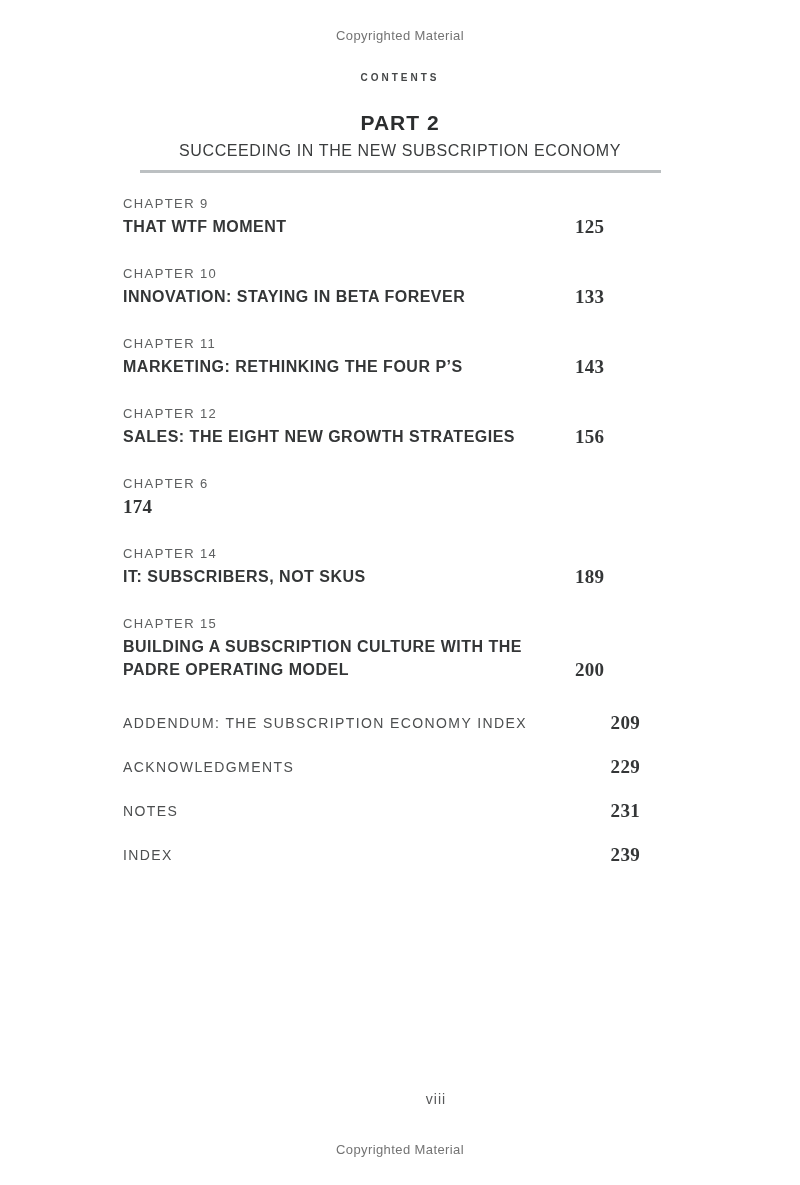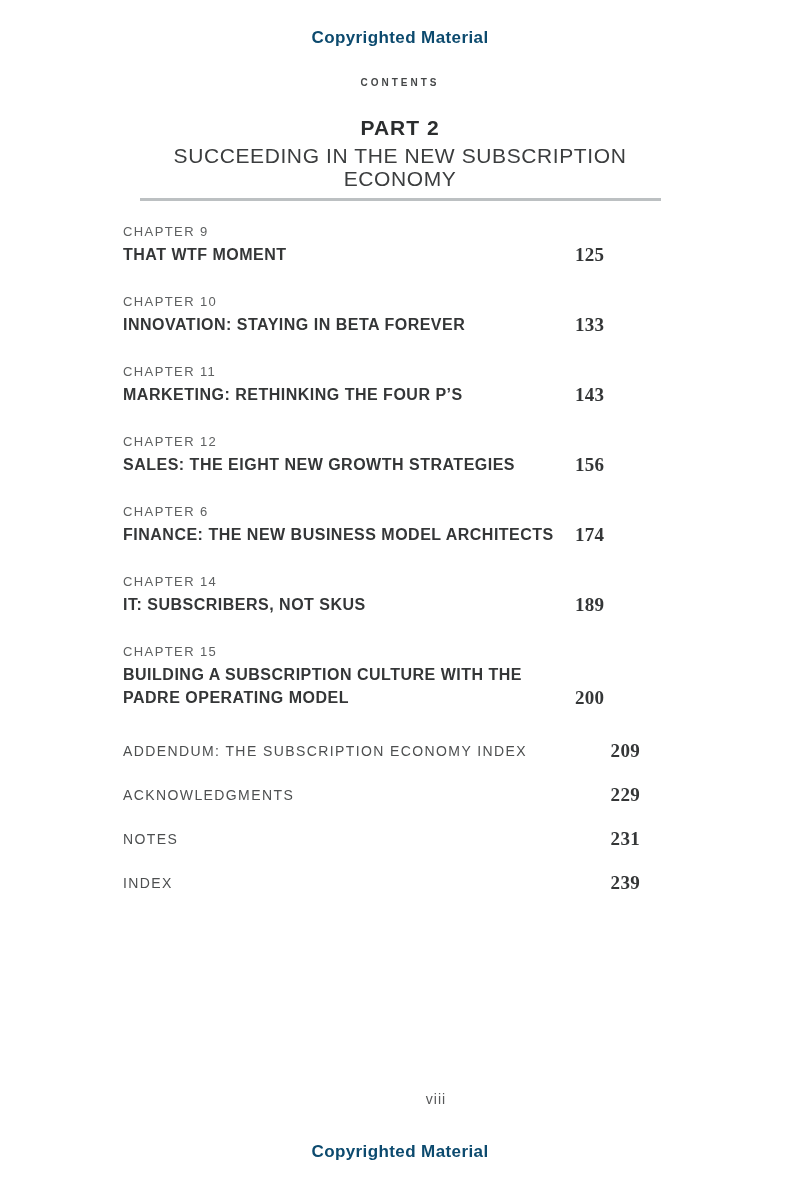--- a/index.html
+++ b/index.html
@@ -12,24 +12,24 @@
     -webkit-font-smoothing: antialiased;
     overflow: hidden;
   }
   .page {
     position: relative;
     width: 800px;
     height: 1185px;
   }
   .copyright {
     text-align: center;
-    font-size: 17px;
-    font-weight: 700;
+    font-size: 13px;
+    font-weight: 400;
     letter-spacing: 0.4px;
-    color: #0c4a6e;
+    color: #737373;
   }
   .copyright.top { padding-top: 28px; }
   .contents-heading {
     margin-top: 29px;
     text-align: center;
     font-size: 10px;
     font-weight: 700;
     letter-spacing: 3px;
     color: #454748;
   }
@@ -38,21 +38,21 @@
     text-align: center;
     font-size: 21px;
     font-weight: 700;
     letter-spacing: 1px;
     color: #2b2d2e;
   }
   .part-title {
     margin: 4px auto 0 auto;
     max-width: 500px;
     text-align: center;
-    font-size: 21px;
+    font-size: 16px;
     font-weight: 400;
     letter-spacing: 0.6px;
     line-height: 23px;
     color: #3b3d3e;
   }
   .rule {
     margin: 8px auto 0 auto;
     width: 521px;
     height: 3px;
     background: #bcc0c2;
@@ -173,21 +173,20 @@
     <div class="ch-label">CHAPTER 12</div>
     <div class="ch-row">
       <div class="ch-title">SALES: THE EIGHT NEW GROWTH STRATEGIES</div>
       <div class="ch-page">156</div>
     </div>
   </div>
 
   <div class="chapter-entry">
     <div class="ch-label">CHAPTER 6</div>
     <div class="ch-row">
-      <div class="ch-title">FINANCE: THE NEW BUSINESS MODEL ARCHITECTS</div>
       <div class="ch-page">174</div>
     </div>
   </div>
 
   <div class="chapter-entry">
     <div class="ch-label">CHAPTER 14</div>
     <div class="ch-row">
       <div class="ch-title">IT: SUBSCRIBERS, NOT SKUS</div>
       <div class="ch-page">189</div>
     </div>

